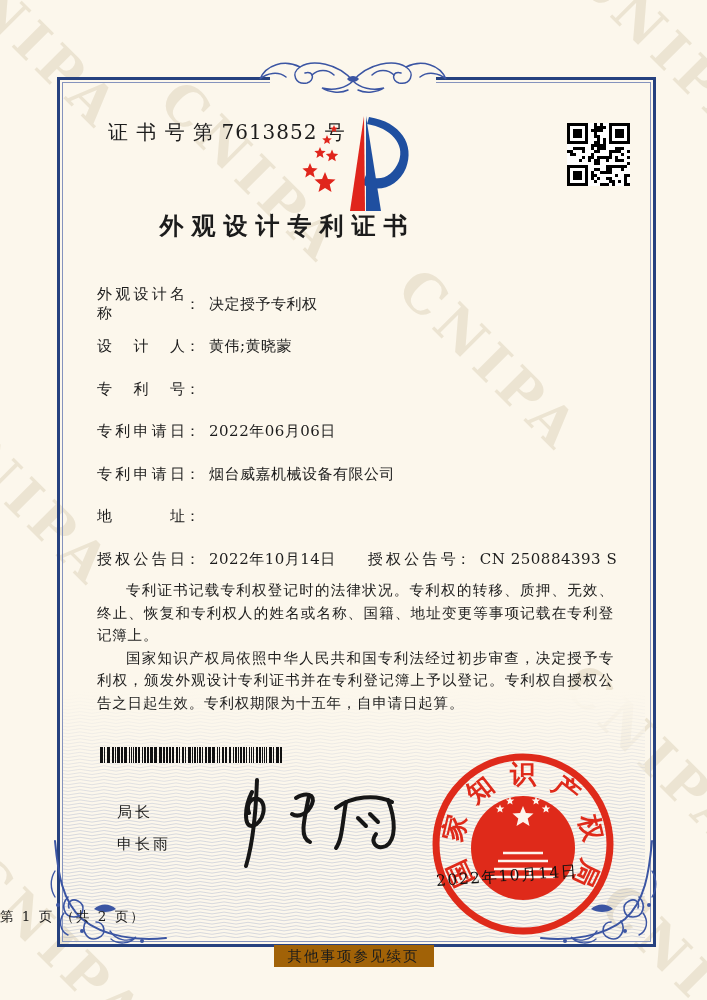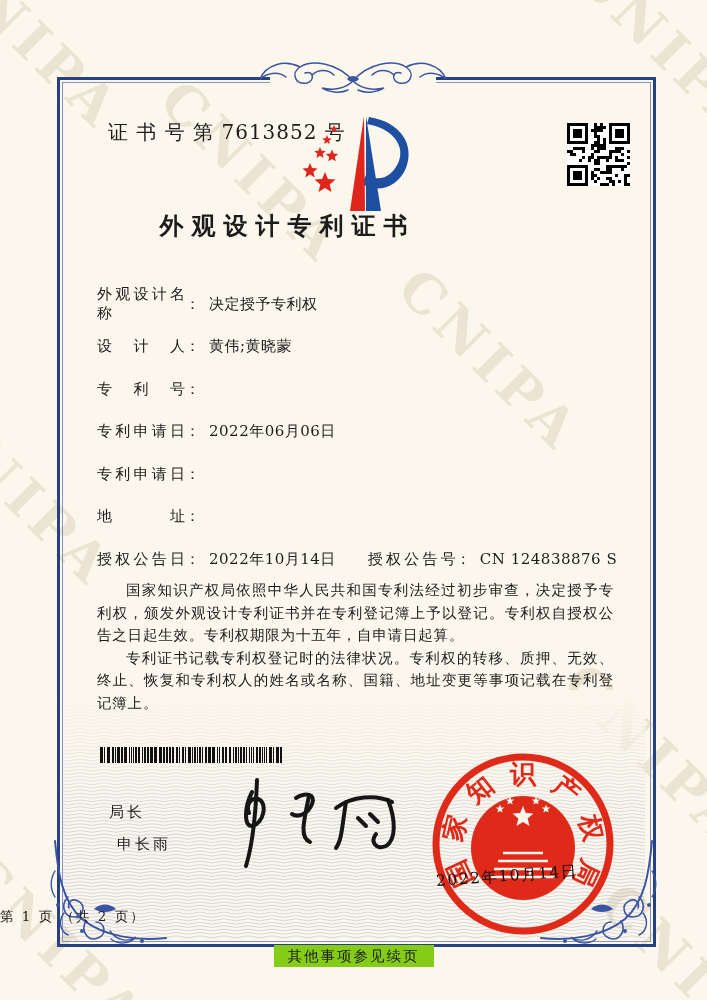--- a/index.html
+++ b/index.html
@@ -31,33 +31,33 @@
   .flabel{display:inline-block;width:88px;text-align:justify;text-align-last:justify;}
   .flabel.second{margin-left:32px;}
   .fcolon{margin-right:9px;}
   .fvalue{letter-spacing:.5px;white-space:nowrap;}
   .body-text{
     position:absolute;left:97px;top:579px;width:517px;z-index:4;
     font-size:14.5px;line-height:22.6px;text-align:justify;letter-spacing:.8px;
   }
   .body-text p{margin:0;text-indent:2em;}
   .barcode{position:absolute;left:100px;top:747px;z-index:4;}
-  .sign-title{position:absolute;left:109px;top:803px;font-size:15px;letter-spacing:3px;z-index:4;
+  .sign-title{position:absolute;left:117px;top:803px;font-size:15px;letter-spacing:3px;z-index:4;
     font-family:"DejaVu Sans","Liberation Sans",sans-serif;}
   .sign-name{position:absolute;left:117px;top:835px;font-size:15px;letter-spacing:3px;z-index:4;
     font-family:"DejaVu Sans","Liberation Sans",sans-serif;}
   .signature{position:absolute;left:200px;top:768px;z-index:4;}
   .seal{position:absolute;left:428px;top:749px;z-index:3;}
   .seal-date{
     position:absolute;left:436px;top:866px;z-index:5;font-size:15.5px;
     letter-spacing:1.5px;color:#111;transform:rotate(-4deg);white-space:nowrap;
   }
   .page-no{position:absolute;left:0;top:908px;width:707px;font-size:13.5px;letter-spacing:2px;z-index:4;}
   .note{position:absolute;left:0;top:947px;width:707px;text-align:center;font-size:14.5px;letter-spacing:2px;z-index:4;}
-  .note span{background:#84cc16;padding:3px 14px;}
+  .note span{background:#a16207;padding:3px 14px;}
   .ornament-top{position:absolute;left:250px;top:55px;z-index:3;}
   .ornament-bl{position:absolute;left:38px;top:813px;z-index:3;}
   .ornament-br{position:absolute;left:529px;top:813px;z-index:3;transform:scaleX(-1);}
 </style>
 </head>
 <body>
 
 <div class="page">
 
   <div class="wm" style="left:30px;top:38px">CNIPA</div>
@@ -353,38 +353,39 @@
         <span class="fcolon">：</span>
     </div>
     <div class="field-row">
       <span class="flabel">专利申请日</span>
         <span class="fcolon">：</span>
         <span class="fvalue">2022年06月06日</span>
     </div>
     <div class="field-row">
       <span class="flabel">专利申请日</span>
         <span class="fcolon">：</span>
+        <span class="fvalue">烟台威嘉机械设备有限公司</span>
     </div>
     <div class="field-row">
       <span class="flabel">地址</span>
         <span class="fcolon">：</span>
     </div>
     <div class="field-row">
       <span class="flabel">授权公告日</span>
         <span class="fcolon">：</span>
         <span class="fvalue">2022年10月14日</span>
       <span class="flabel second">授权公告号</span>
         <span class="fcolon">：</span>
-        <span class="fvalue">CN 124838876 S</span>
+        <span class="fvalue">CN 250884393 S</span>
     </div>
   </div>
 
   <div class="body-text">
+    <p>专利证书记载专利权登记时的法律状况。专利权的转移、质押、无效、终止、恢复和专利权人的姓名或名称、国籍、地址变更等事项记载在专利登记簿上。</p>
     <p>国家知识产权局依照中华人民共和国专利法经过初步审查，决定授予专利权，颁发外观设计专利证书并在专利登记簿上予以登记。专利权自授权公告之日起生效。专利权期限为十五年，自申请日起算。</p>
-    <p>专利证书记载专利权登记时的法律状况。专利权的转移、质押、无效、终止、恢复和专利权人的姓名或名称、国籍、地址变更等事项记载在专利登记簿上。</p>
   </div>
 
   <svg class="barcode" id="barcode" width="185" height="16">
       <rect x="0" y="0" width="3" height="16" fill="#111"></rect>
       <rect x="4" y="0" width="1" height="16" fill="#111"></rect>
       <rect x="7" y="0" width="3" height="16" fill="#111"></rect>
       <rect x="12" y="0" width="2" height="16" fill="#111"></rect>
       <rect x="15" y="0" width="1" height="16" fill="#111"></rect>
       <rect x="17" y="0" width="3" height="16" fill="#111"></rect>
       <rect x="21" y="0" width="2" height="16" fill="#111"></rect>

